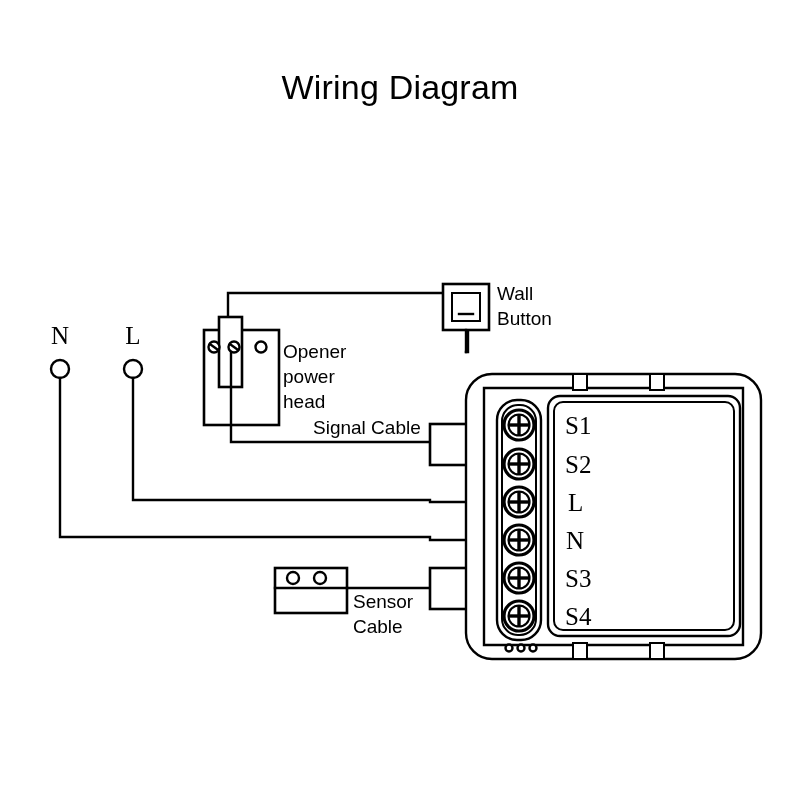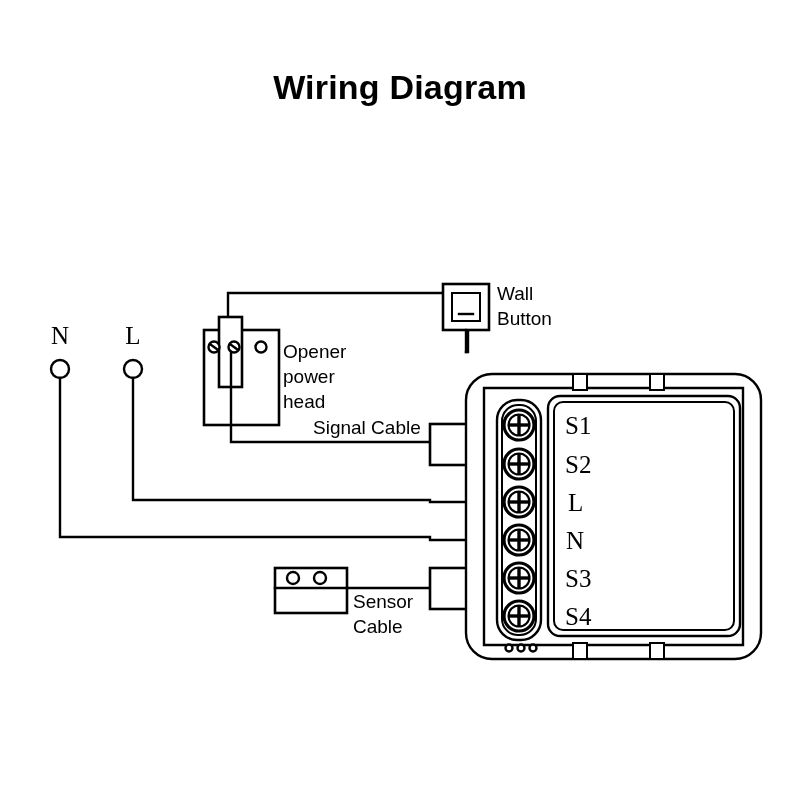--- a/index.html
+++ b/index.html
@@ -22,21 +22,21 @@
     background: #ffffff;
   }
   #page-title {
     position: absolute;
     left: 0;
     top: 68px;
     width: 800px;
     text-align: center;
     font-family: "Liberation Sans", sans-serif;
     font-size: 34px;
-    font-weight: bold;
+    font-weight: normal;
     letter-spacing: 0.2px;
     color: #000000;
   }
   #diagram {
     position: absolute;
     left: 0;
     top: 0;
   }
   .wire {
     stroke: #000000;

